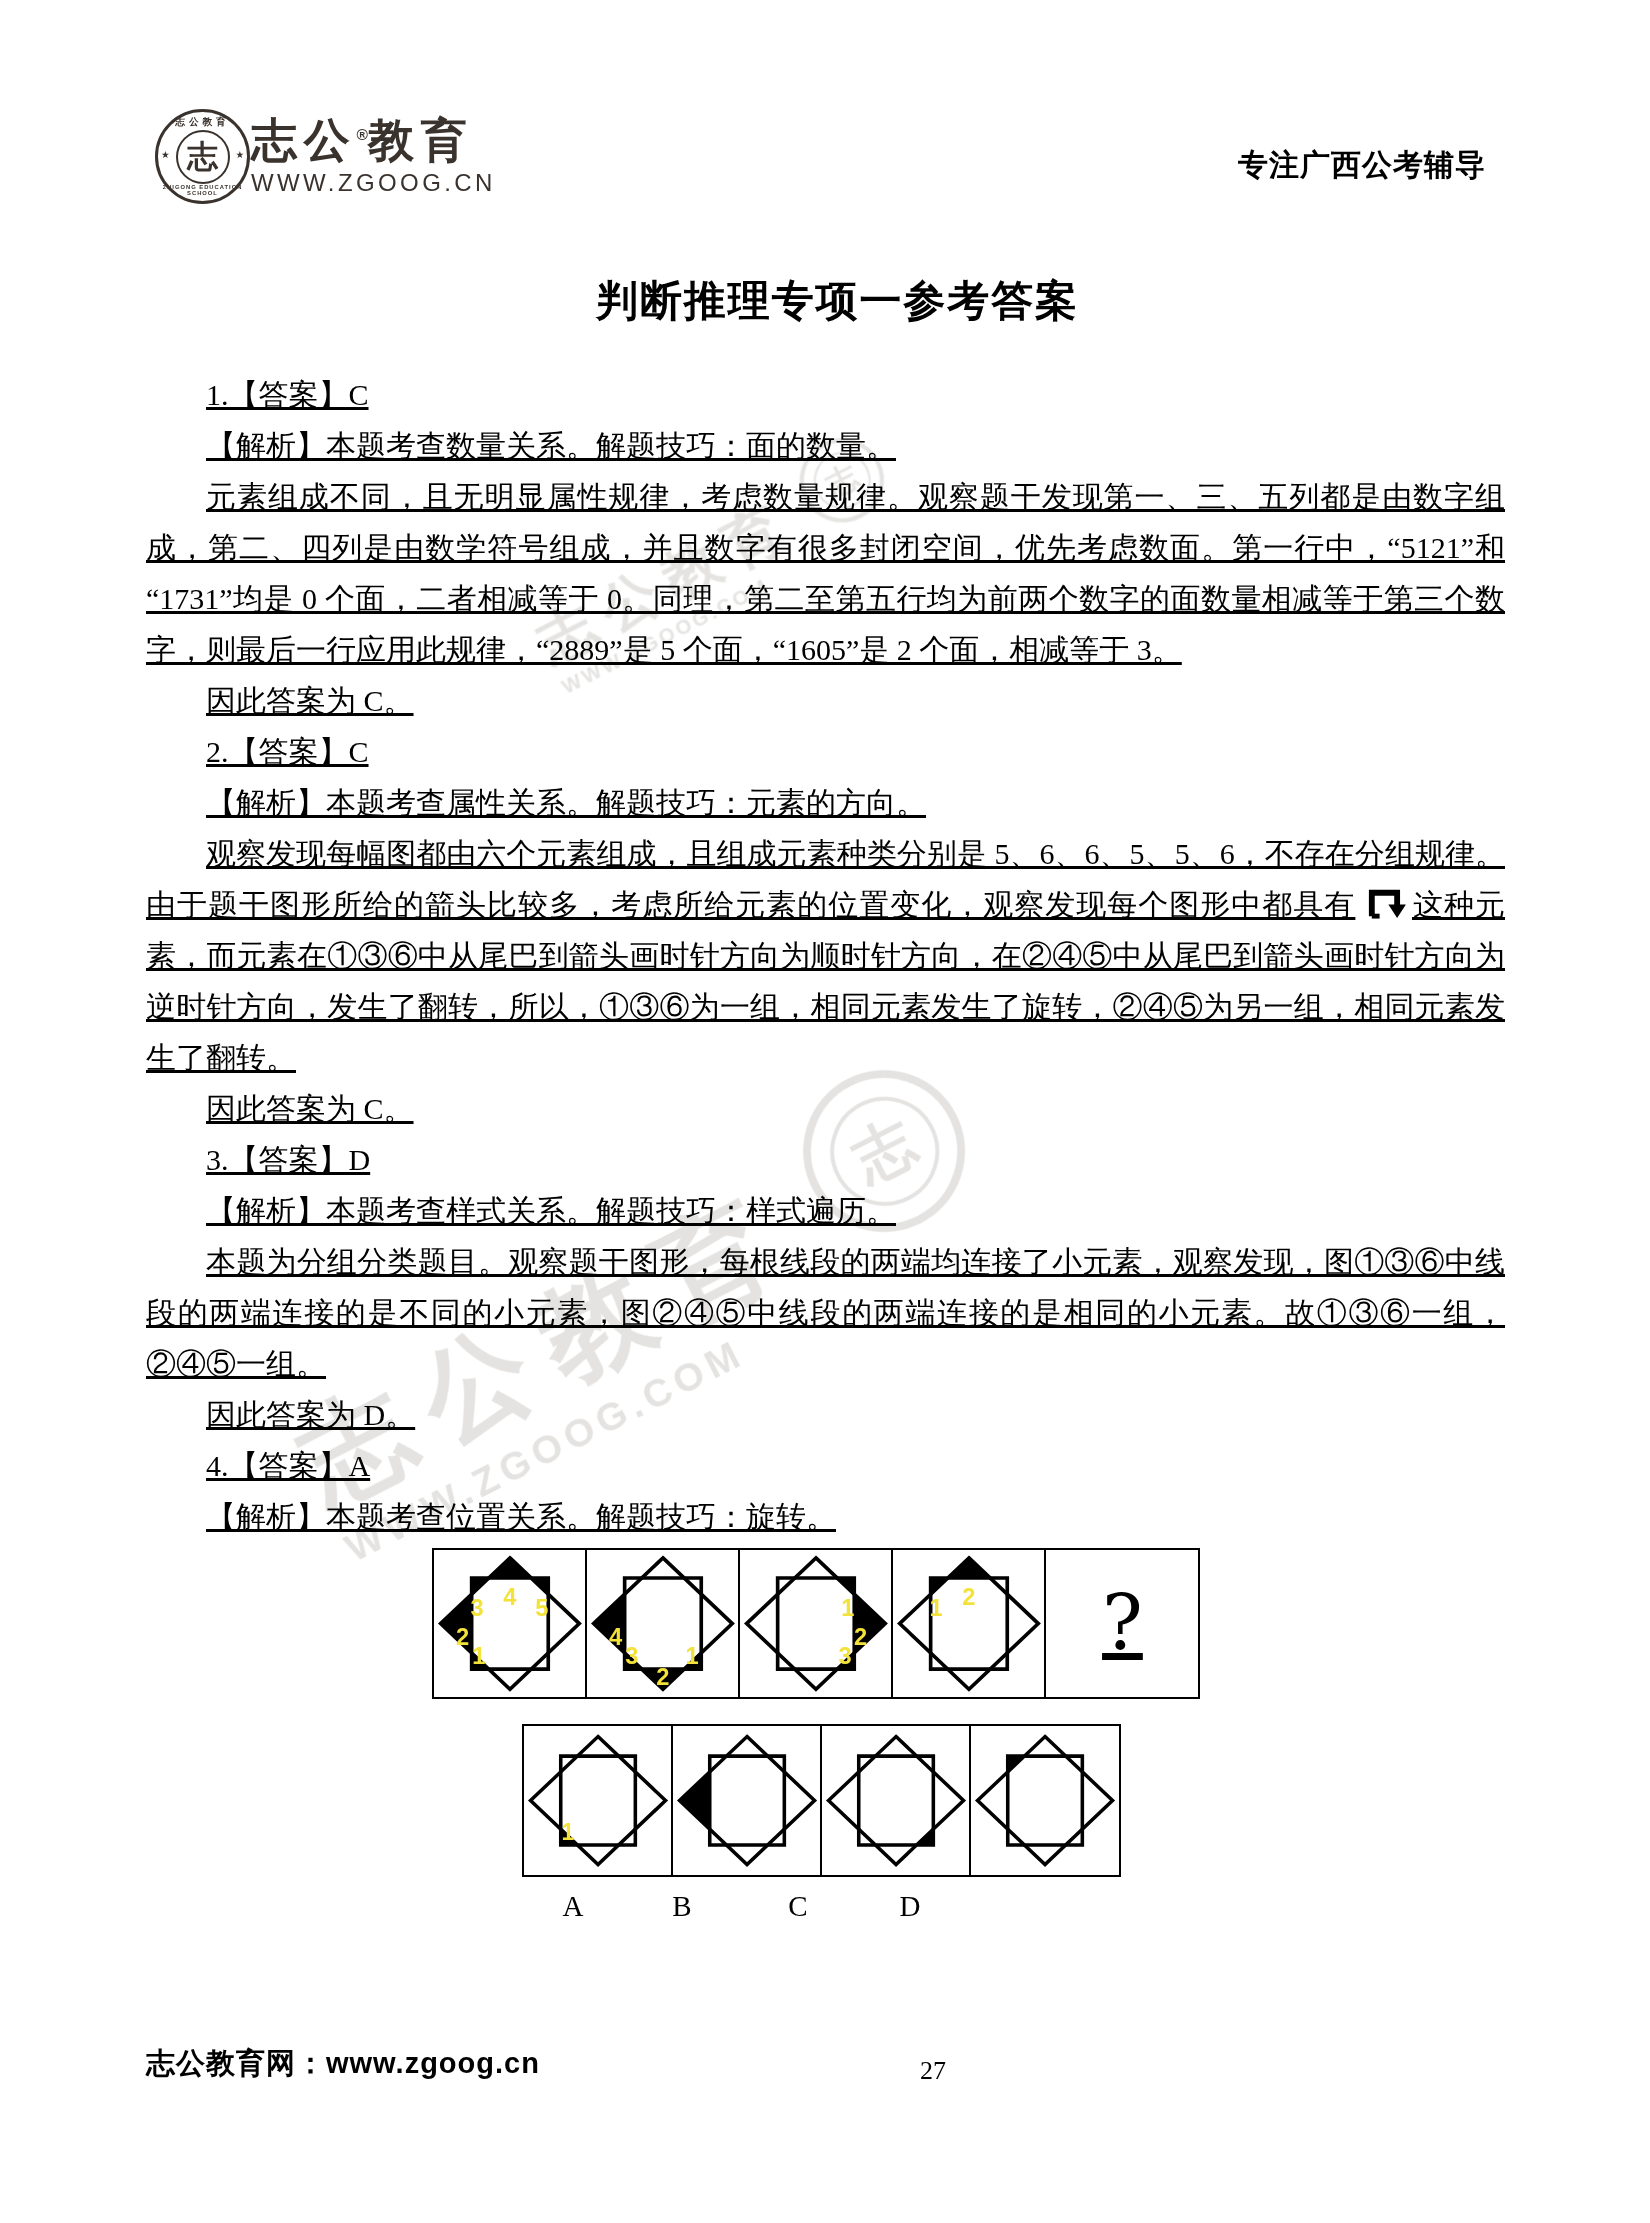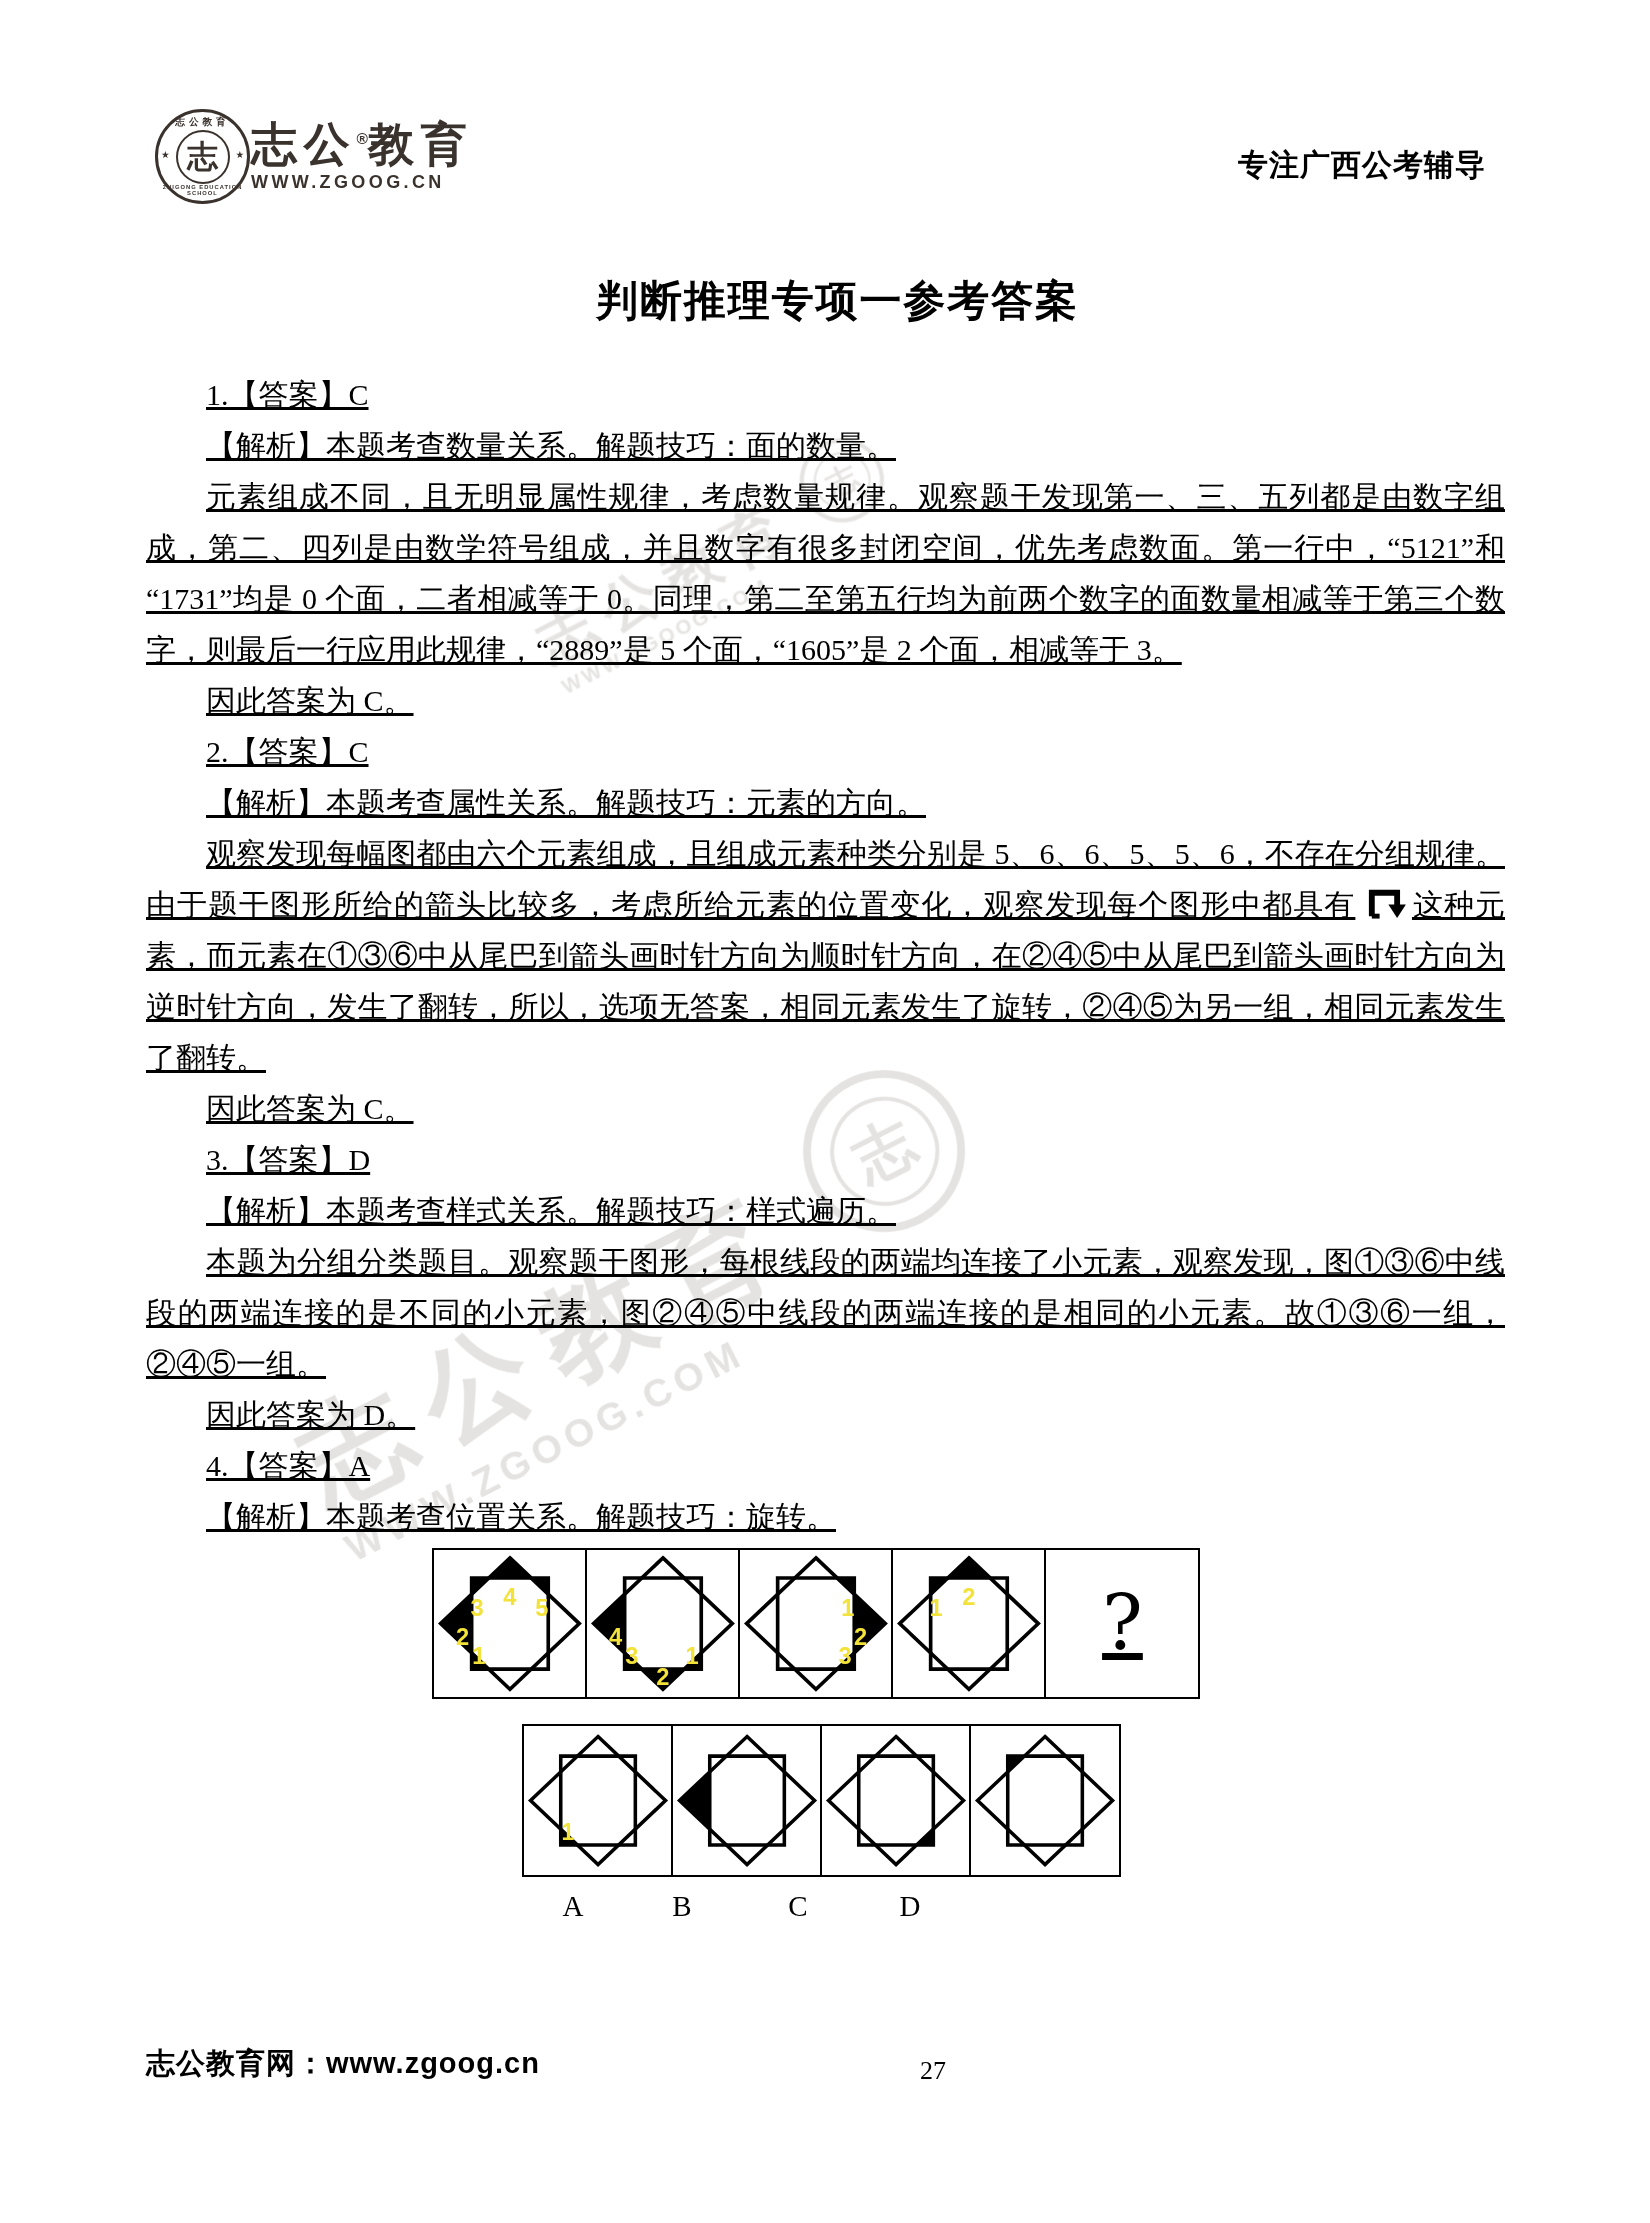--- a/index.html
+++ b/index.html
@@ -60,21 +60,21 @@
   .seal-star-l,.seal-star-r{position:absolute;top:37px;font-size:9.7px;}
   .seal-star-l{left:2.9px;} .seal-star-r{right:2.9px;}
   .seal-core{
     width:50px;height:50px;border:2.9px solid #3a322d;border-radius:50%;
     display:flex;align-items:center;justify-content:center;
     font-size:31px;font-weight:900;line-height:1;
   }
   .logo-text{margin-left:1px;font-family:"Liberation Sans","DejaVu Sans",sans-serif;}
   .brand-line{font-size:46px;font-weight:900;letter-spacing:6.8px;line-height:1.05;}
   .brand-line .reg{font-size:15.5px;vertical-align:super;font-weight:700;letter-spacing:0;}
-  .logo-url{font-size:18px;font-weight:700;letter-spacing:3.4px;margin-top:3.9px;}
+  .logo-url{font-size:24px;font-weight:400;letter-spacing:3.4px;margin-top:3.9px;}
   .tagline{
     font-family:"Liberation Sans","DejaVu Sans",sans-serif;
     font-size:30px;font-weight:600;letter-spacing:1px;margin-bottom:18px;
   }
   
   .doc-title{
     position:relative;z-index:1;
     margin:74px 0 0;text-align:center;
     font-family:"Liberation Sans","DejaVu Sans",sans-serif;
     font-size:42px;font-weight:700;letter-spacing:1.9px;line-height:1.1;padding-left:24px;
@@ -176,21 +176,21 @@
       <p>因此答案为 C。</p>
     </section>
 
     <section>
       <p>2.【答案】C</p>
       <p>【解析】本题考查属性关系。解题技巧：元素的方向。</p>
       <p><span>观察发现每幅图都由六个元素组成，且组成元素种类分别是 5、6、6、5、5、6，不存在分组规律。由于题干图形所给的箭头比较多，考虑所给元素的位置变化，观察发现每个图形中都具有</span><svg class="rot-icon" width="45" height="37" viewBox="0 0 46 38">
             <path d="M11 33 L11 9 L37 9 L37 22" fill="none" stroke="#000" stroke-width="6"></path>
             <path d="M11 33 L19 33" fill="none" stroke="#000" stroke-width="5"></path>
             <polygon points="28,21 46,21 37,35" fill="#000"></polygon>
-          </svg><span>这种元素，而元素在①③⑥中从尾巴到箭头画时针方向为顺时针方向，在②④⑤中从尾巴到箭头画时针方向为逆时针方向，发生了翻转，所以，选项无答案，相同元素发生了旋转，②④⑤为另一组，相同元素发生了翻转。</span></p>
+          </svg><span>这种元素，而元素在①③⑥中从尾巴到箭头画时针方向为顺时针方向，在②④⑤中从尾巴到箭头画时针方向为逆时针方向，发生了翻转，所以，①③⑥为一组，相同元素发生了旋转，②④⑤为另一组，相同元素发生了翻转。</span></p>
       <p>因此答案为 C。</p>
     </section>
 
     <section>
       <p>3.【答案】D</p>
       <p>【解析】本题考查样式关系。解题技巧：样式遍历。</p>
       <p>本题为分组分类题目。观察题干图形，每根线段的两端均连接了小元素，观察发现，图①③⑥中线段的两端连接的是不同的小元素，图②④⑤中线段的两端连接的是相同的小元素。故①③⑥一组，②④⑤一组。</p>
       <p>因此答案为 D。</p>
     </section>
 

